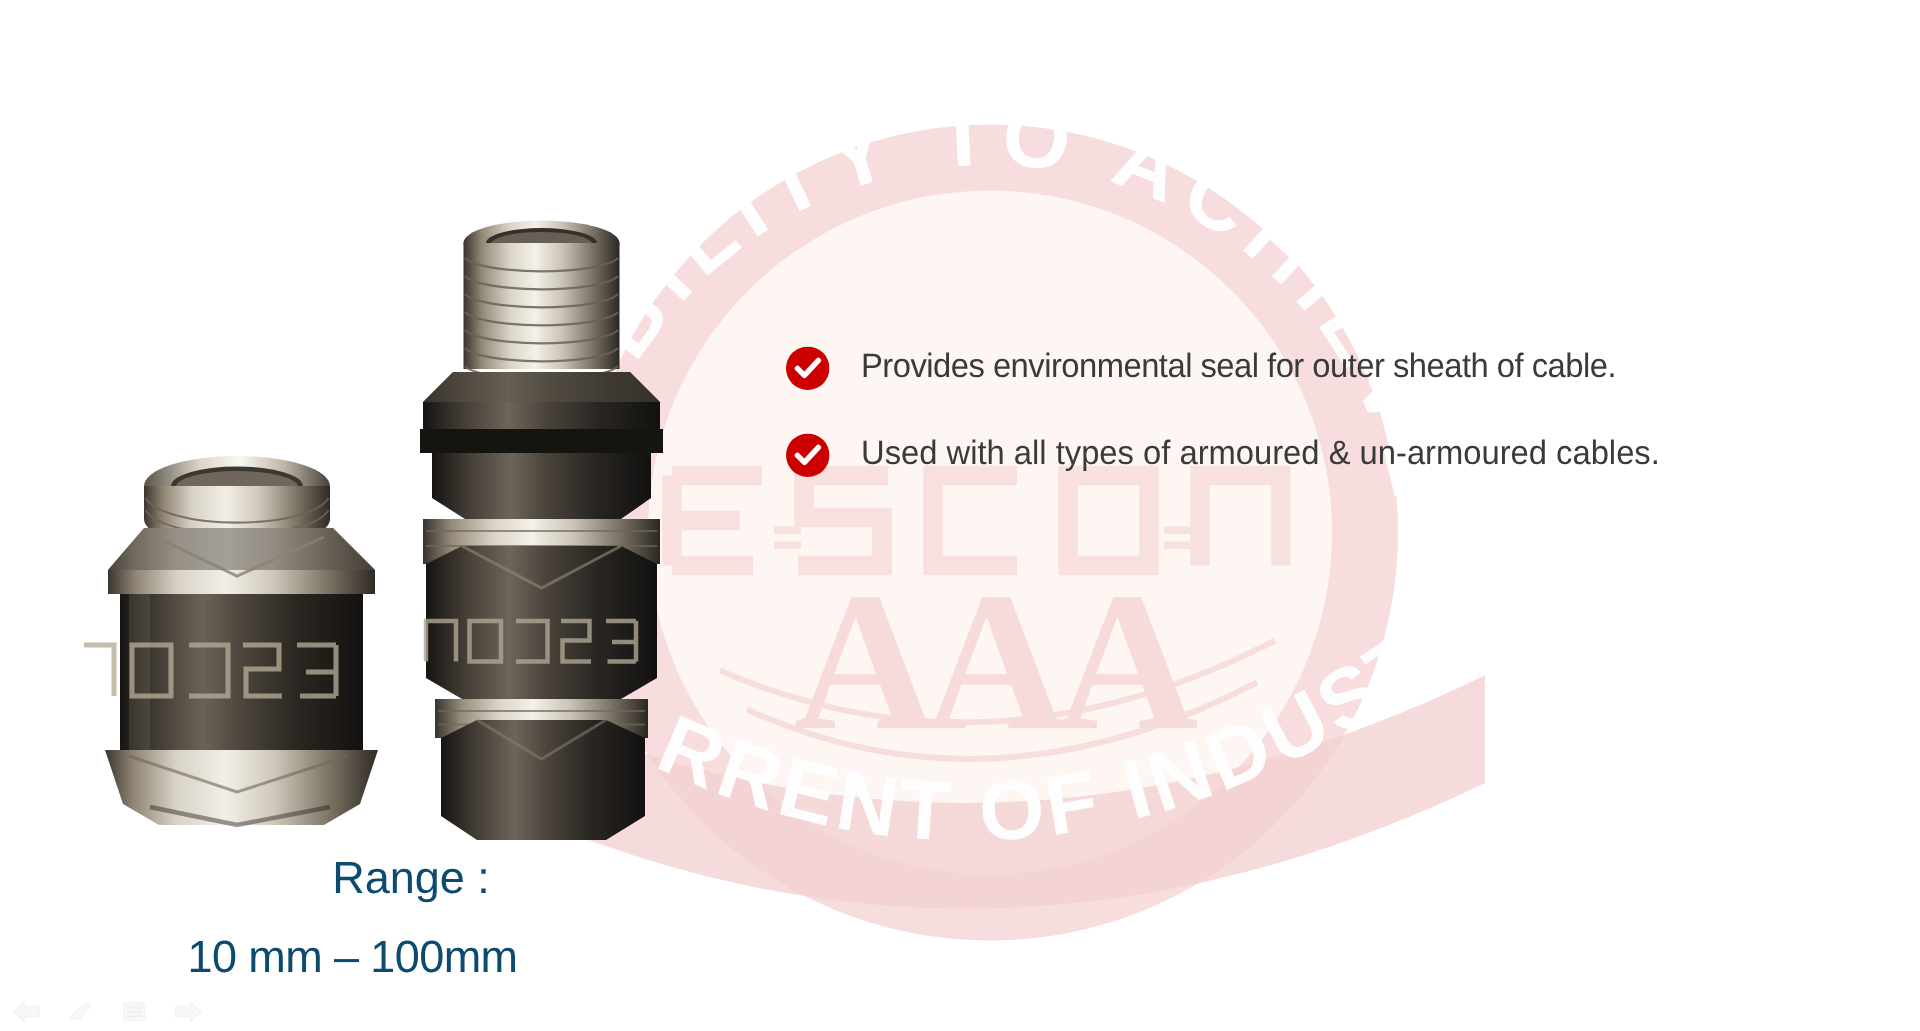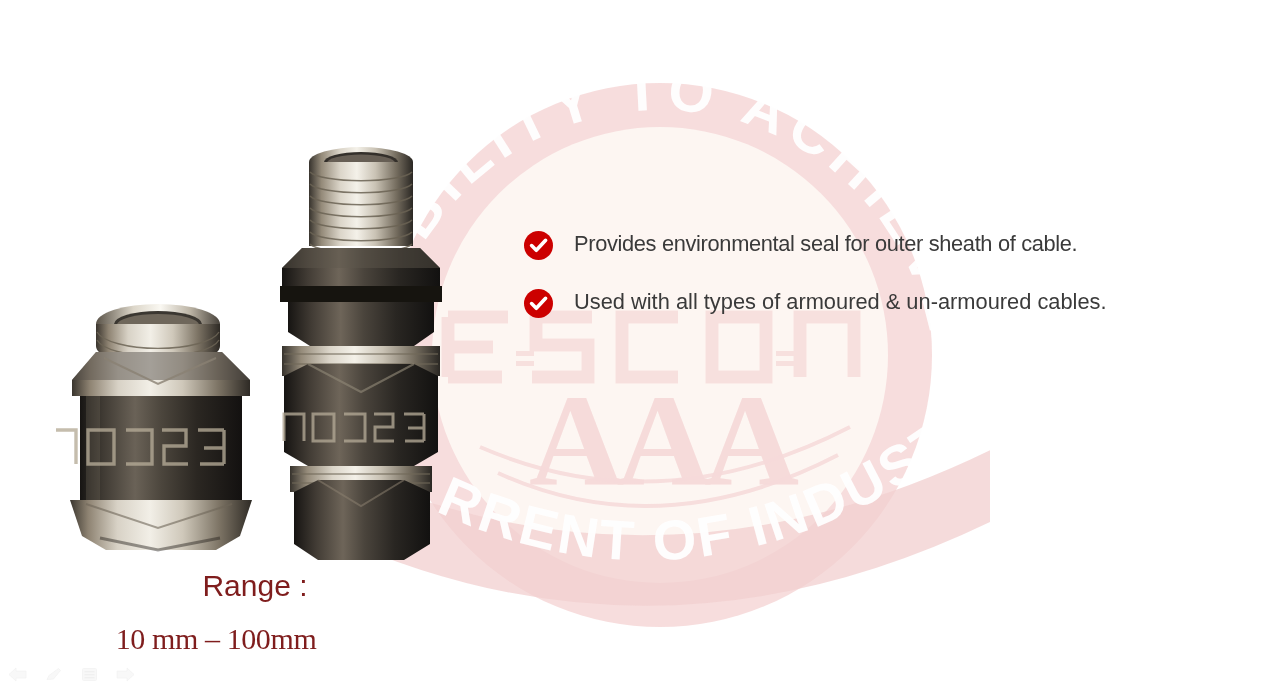--- a/index.html
+++ b/index.html
@@ -88,41 +88,40 @@
     text-align: justify;
     text-justify: inter-word;
     transform: scaleX(0.97);
     transform-origin: left top;
   }
   .bullet-text.tight { letter-spacing: -0.35px; }
 
   
   #range-block {
     position: absolute;
-    left: 44px;
+    left: 63px;
     top: 568px;
     width: 400px;
     z-index: 5;
-    color: #7f1d1d;
+    color: #0c4a6e;
     font-family: "Liberation Sans", sans-serif;
   }
   #range-label {
     font-size: 30px;
     line-height: 1.22;
     text-align: center;
     padding-left: 22px;
   }
   #range-value {
     font-size: 30px;
     line-height: 1.22;
     text-align: center;
     margin-top: 16px;
     padding-right: 56px;
     letter-spacing: -0.4px;
-    font-family: Liberation Serif, serif;
   }
 
   
   .product { position: absolute; z-index: 4; }
   .product svg { display: block; }
 
   #product-left  { left: 56px;  top: 288px; width: 210px; height: 268px; }
   #product-right { left: 272px; top: 140px; width: 178px; height: 428px; }
 
   

